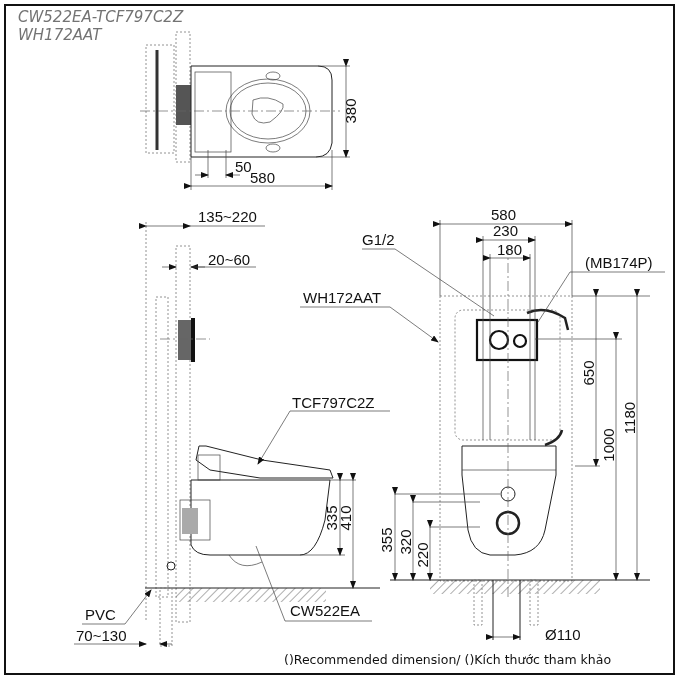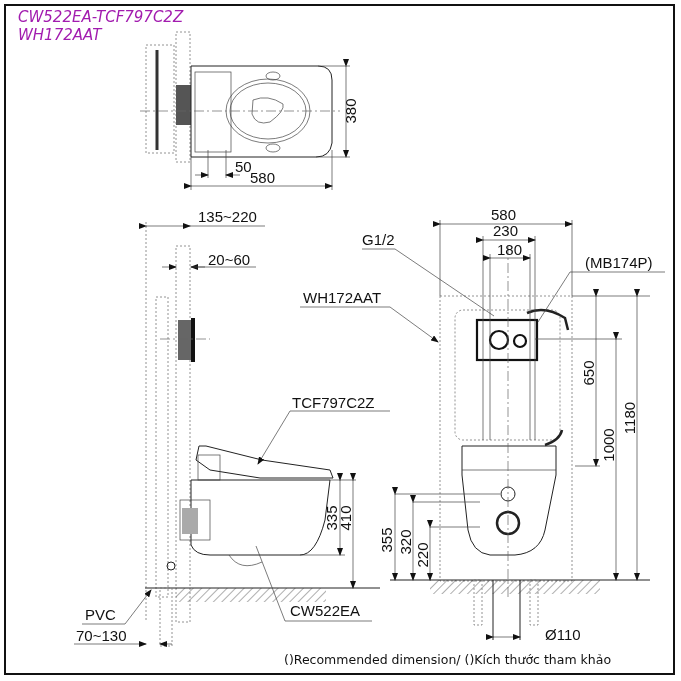--- a/index.html
+++ b/index.html
@@ -1,18 +1,18 @@
 <!DOCTYPE html>
 <html><head>
 <meta charset="utf-8">
 <style>
   html, body { margin:0; padding:0; background:#fff; }
   body { width:681px; height:681px; position:relative; overflow:hidden; font-family:"Liberation Sans", sans-serif; }
   #frame { position:absolute; left:4px; top:4px; width:671px; height:671px; border:2px solid #111; box-sizing:border-box; background:#fff; }
-  #title { position:absolute; left:18px; top:8px; font-family:"DejaVu Sans", sans-serif; font-style:italic; font-size:15px; line-height:18px; color:#a21caf; }
+  #title { position:absolute; left:18px; top:8px; font-family:"DejaVu Sans", sans-serif; font-style:italic; font-size:15px; line-height:18px; color:#737373; }
   #title div { white-space:nowrap; }
   svg { position:absolute; left:0; top:0; }
   .lbl { font-family:"Liberation Sans", sans-serif; font-size:15px; fill:#111; }
   .note { font-family:"DejaVu Sans", sans-serif; font-size:12.5px; fill:#111; }
   .ln { stroke:#222; stroke-width:1; fill:none; }
   .thin { stroke:#444; stroke-width:0.7; fill:none; }
   .dash { stroke:#777; stroke-width:0.8; fill:none; stroke-dasharray:2 2; }
   .cl { stroke:#666; stroke-width:0.7; fill:none; stroke-dasharray:10 3 2 3; }
   .thick { stroke:#111; stroke-width:2.2; fill:none; }
 </style>

